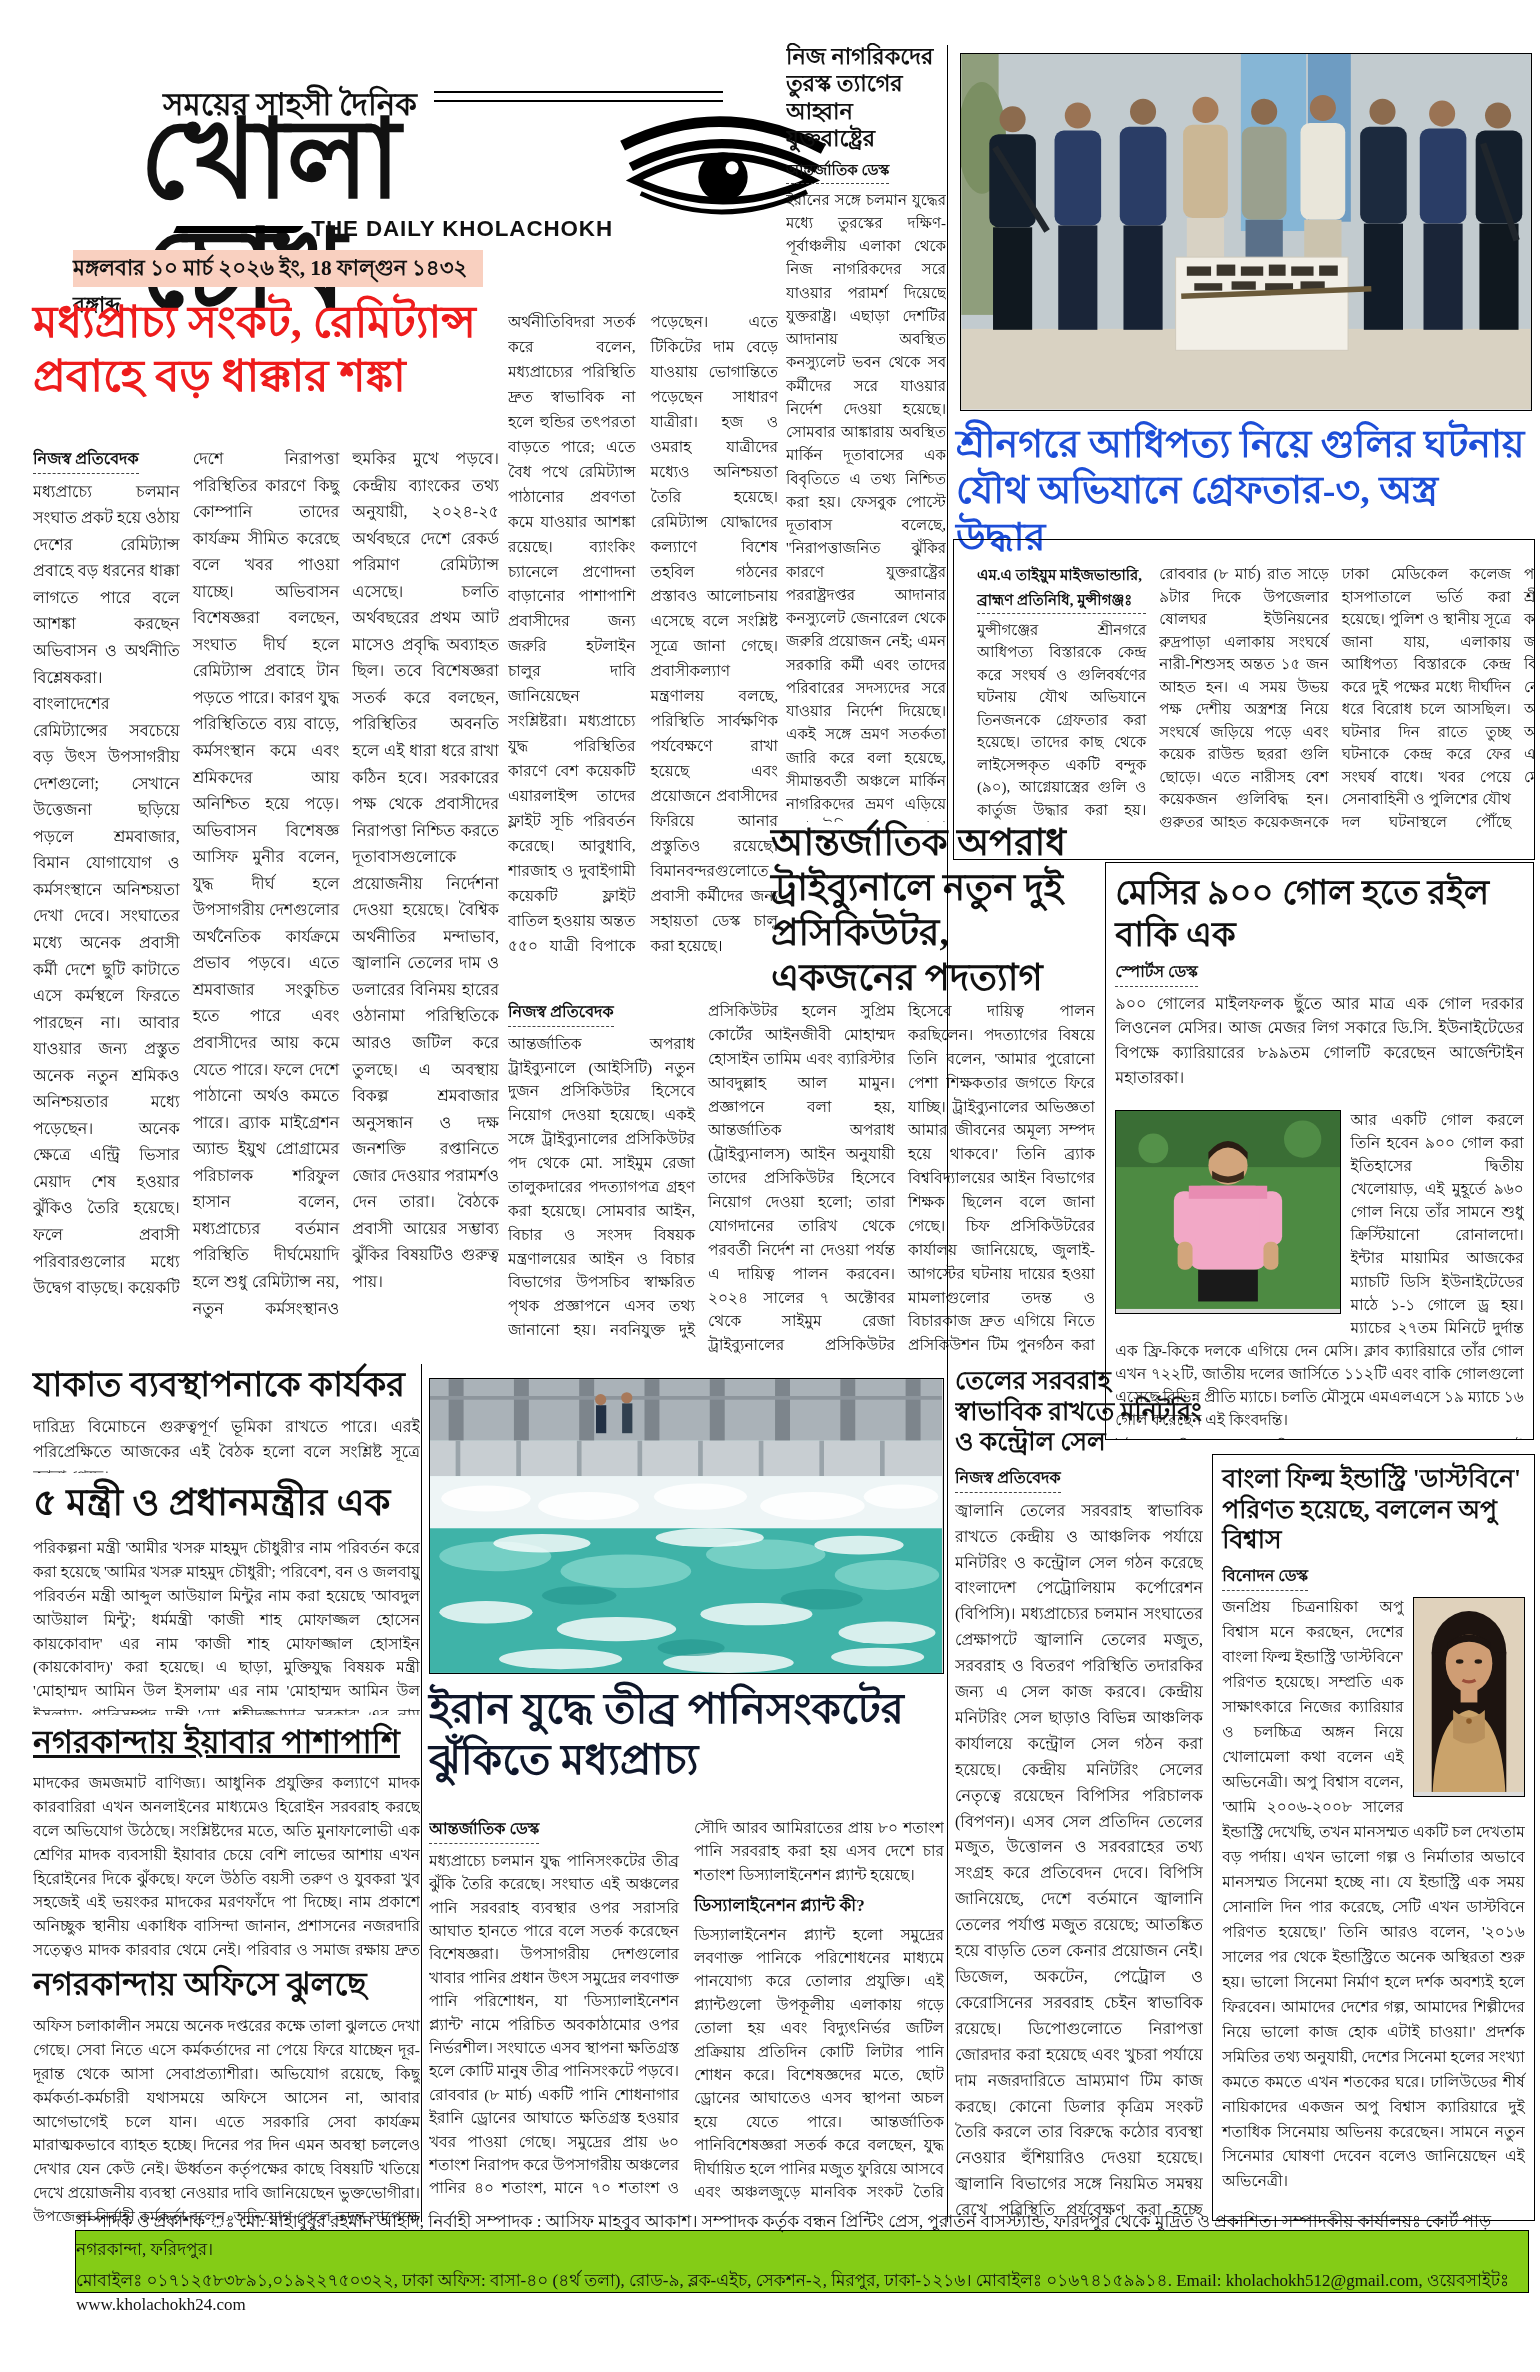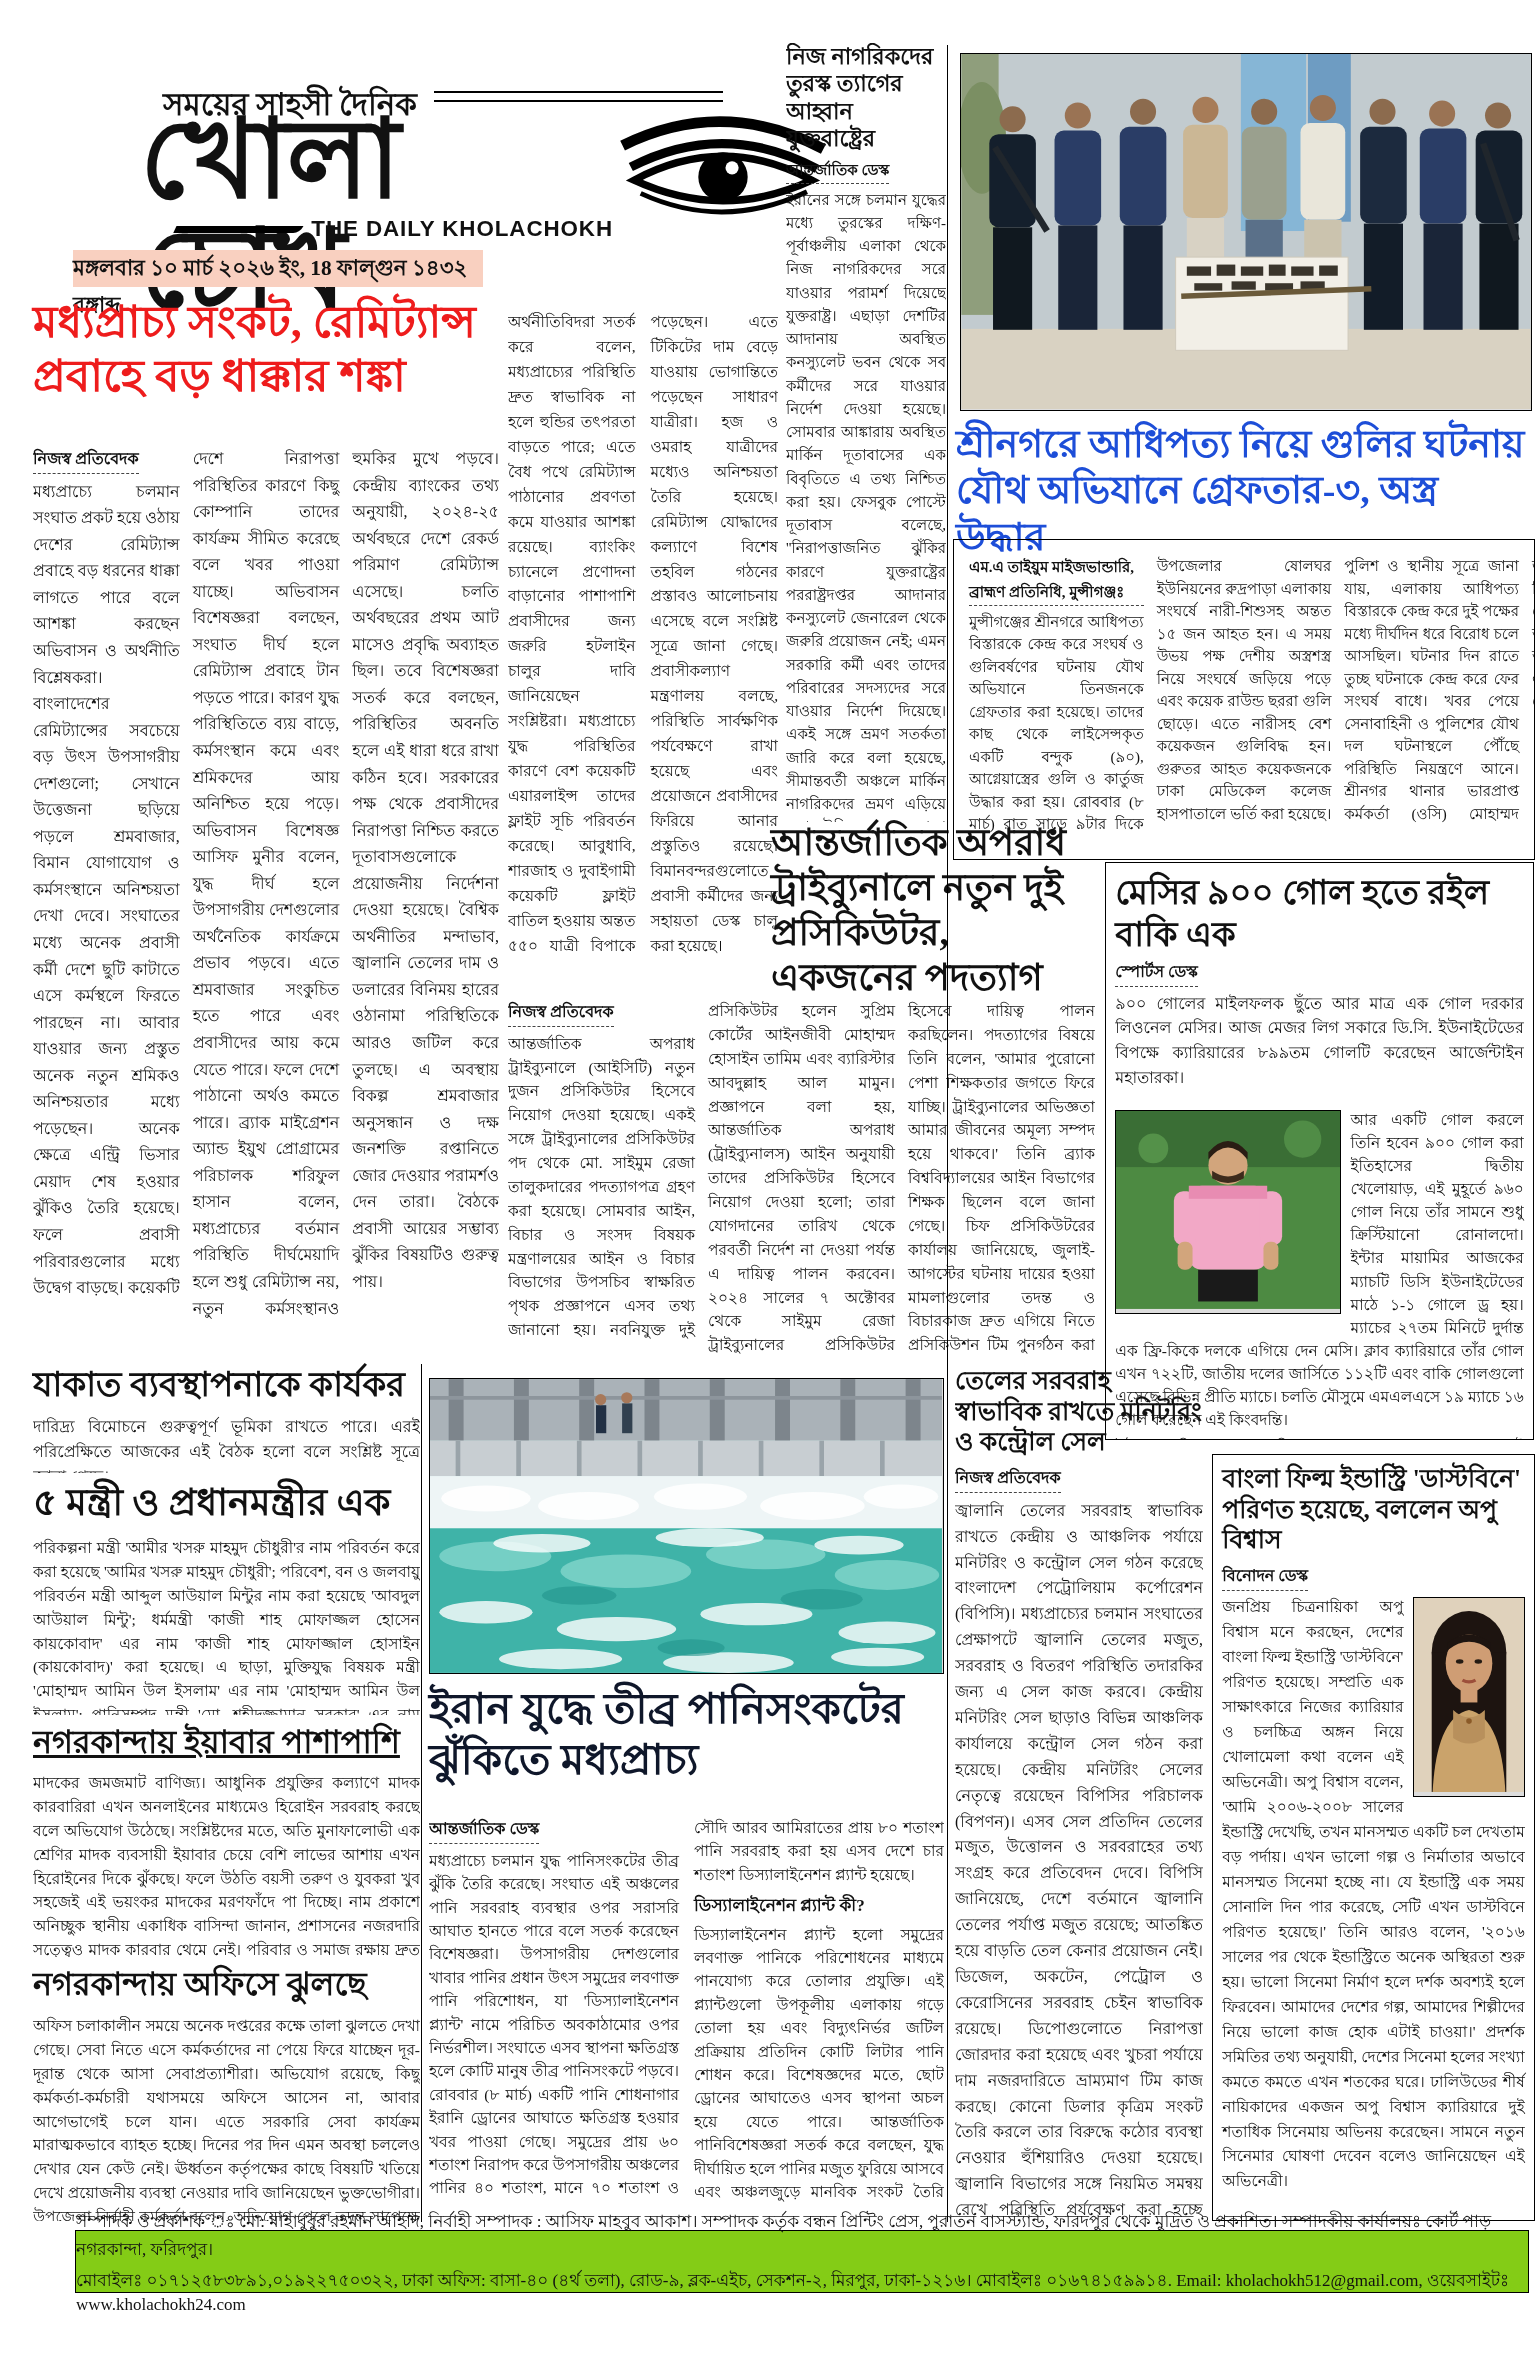--- a/index.html
+++ b/index.html
@@ -7,21 +7,21 @@
         font-family:"Liberation Serif","DejaVu Serif",serif;color:#111;overflow:hidden;}
   .abs{position:absolute;}
   .center{text-align:left;}
   .bodytext{text-align:justify;font-size:15.4px;line-height:1.55;}
   .byline{font-weight:bold;font-size:16px;border-bottom:0.9px dashed #444;display:inline-block;margin-bottom:4.7px;}
   .headline{font-weight:bold;line-height:1.22;}
   .col3{column-count:3;column-gap:13px;}
   .col2{column-count:2;column-gap:15px;}
   .clip{overflow:hidden;}
   .boxed{border:1.9px solid #000;padding:9.3px;box-sizing:border-box;}
-  .thinbox{border:1.4px solid #000;padding:15px;box-sizing:border-box;}
+  .thinbox{border:1.4px solid #000;padding:23px;box-sizing:border-box;}
   .vrule{width:1.4px;background:#000;}
   .photo-frame{border:1.4px solid #000;box-sizing:border-box;background:#ddd;}
   .subhead{font-weight:bold;font-size:17px;margin:5.6px 0 2.8px 0;}
   .logo-big{font-weight:bold;font-size:110px;line-height:1;letter-spacing:-1.9px;font-family:"DejaVu Sans","Liberation Sans",sans-serif;}
   .tagline{font-weight:bold;font-size:31px;}
   .dbl-rule{height:7.5px;border-top:2.3px solid #000;border-bottom:2.3px solid #000;}
   .swoosh{height:6.5px;background:#000;border-radius:0 0 7.5px 0;transform:skewX(-25deg);}
   .eng-title{font-weight:bold;font-size:22.4px;letter-spacing:0.9px;font-family:"Liberation Sans","DejaVu Sans",sans-serif;}
   .floatL{float:left;margin:1.9px 9.3px 3.7px 0;}
   .floatR{float:right;margin:1.9px 0 3.7px 9.3px;}

